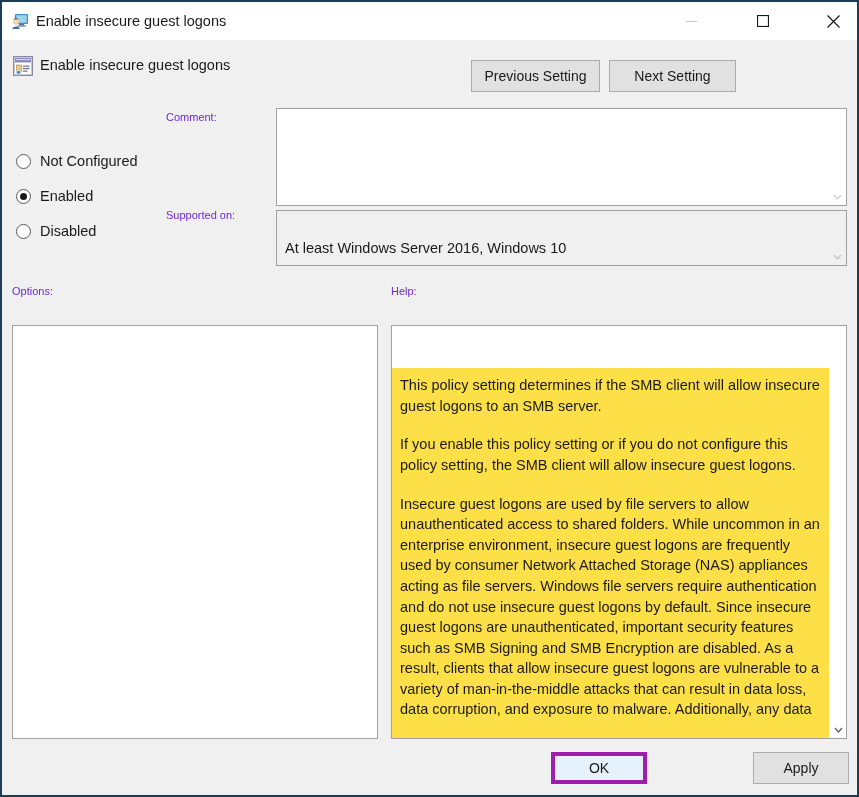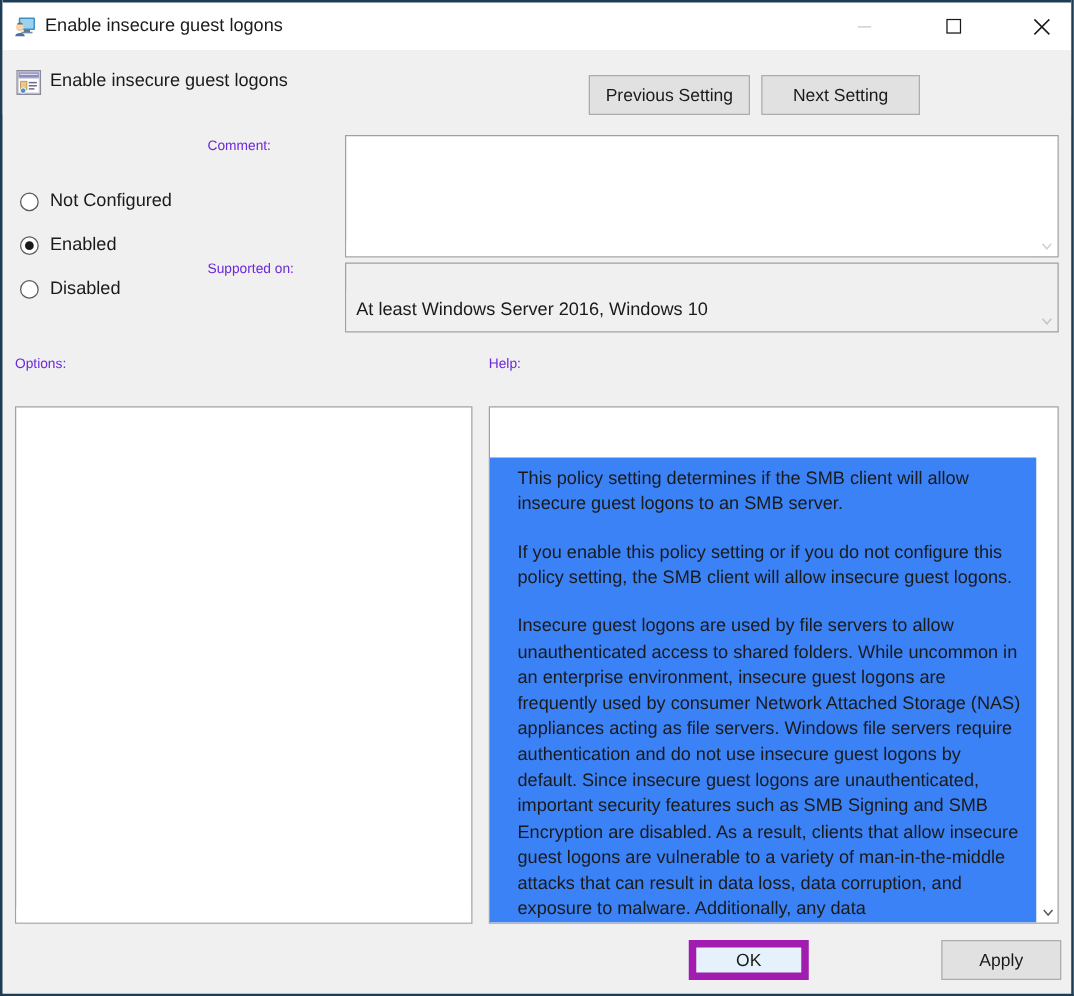--- a/index.html
+++ b/index.html
@@ -200,51 +200,51 @@
     background: #ffffff;
   }
   #box-options .box-content { background: #ffffff; }
 
   #box-help {
     left: 389px; top: 325px;
     width: 456px; height: 414px;
     background: #ffffff;
   }
   #box-help .box-content {
-    background: #3b82f6;
-    padding: 7px 9px 0 22px;
+    background: #fde047;
+    padding: 7px 9px 0 8px;
   }
   #box-help .vscroll {
     background: #f0f0f0;
     border-left: 1px solid #ffffff;
   }
   #box-help .thumb {
     top: 17px;
     height: 283px;
   }
   #help-text p { margin: 0 0 18px 0; }
-  #help-text p:last-child { margin-bottom: 0; }
+  #help-text p:last-child { margin-bottom: 18px; }
 
   
   .dlgbtn {
     position: absolute;
     top: 752px;
     width: 96px;
     height: 32px;
     background: #e1e1e1;
     border: 1px solid #adadad;
     font-family: "Liberation Sans", sans-serif;
     font-size: 14px;
     color: #1a1a1a;
     cursor: default;
   }
   #btn-ok {
     left: 549px;
     background: #e5f1fb;
-    border: 6px solid #a21caf;
+    border: 4px solid #a21caf;
   }
   #btn-cancel { left: 650px; }
   #btn-apply  { left: 751px; }
 </style>
 </head>
 <body>
 
 <div id="window">
 
   <div id="titlebar">

